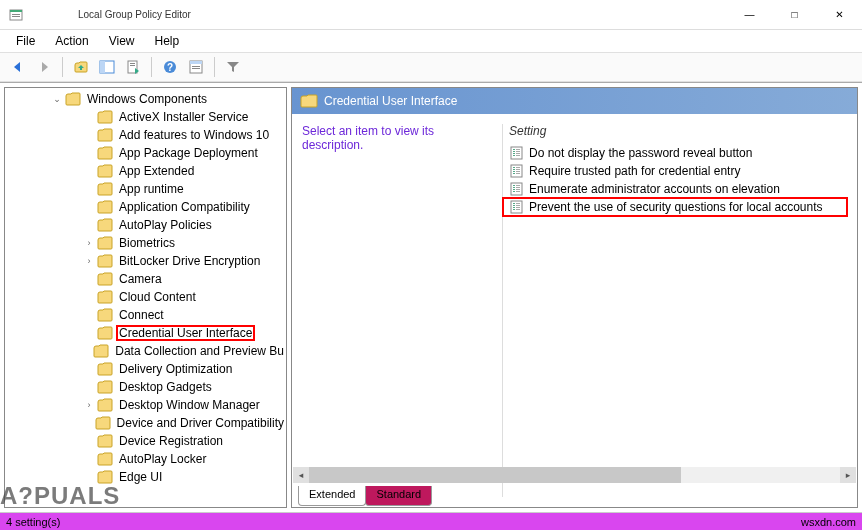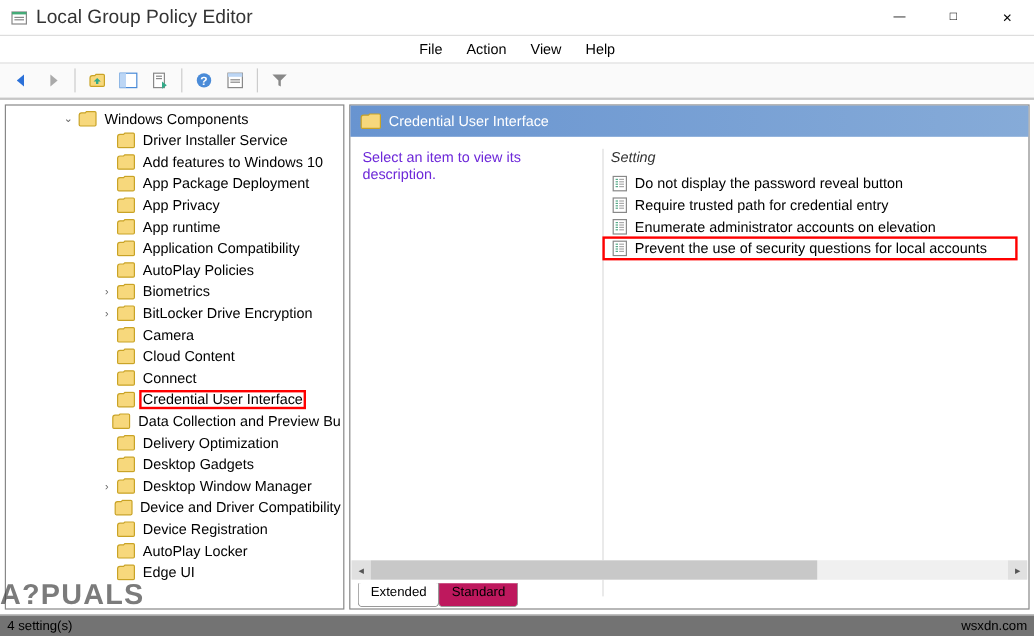--- a/index.html
+++ b/index.html
@@ -18,36 +18,35 @@
       display: flex;
       align-items: center;
       border-bottom: 1px solid #ddd;
       padding: 0 0 0 8px;
       background: #fff;
     }
     .titlebar .app-icon {
       width: 16px; height: 16px;
       margin-right: 6px;
     }
-    .titlebar .title { flex: 1; font-size: 16px; color: #333; }
+    .titlebar .title { flex: 1; font-size: 10px; color: #333; margin-left: 48px; }
     .titlebar .win-controls { display: flex; }
     .titlebar .win-btn {
       width: 45px; height: 29px;
       display: flex; align-items: center; justify-content: center;
       font-family: "Segoe UI Symbol", sans-serif;
       font-size: 10px;
     }
     
     .menubar {
       height: 22px;
       display: flex;
       align-items: center;
       padding: 0 6px;
       gap: 0;
-      justify-content: center;
     }
     .menubar .menu-item {
       padding: 2px 10px;
       font-size: 12px;
     }
     
     .toolbar {
       height: 30px;
       display: flex;
       align-items: center;
@@ -216,21 +215,21 @@
     
     .statusbar {
       position: absolute;
       bottom: 0; left: 0; right: 0;
       height: 18px;
       display: flex;
       align-items: center;
       padding: 0 6px;
       font-size: 11px;
       border-top: 1px solid #ccc;
-      background: #737373;
+      background: #d946ef;
       justify-content: space-between;
       margin-top: 29px;
     }
     .watermark-logo {
       position: absolute;
       bottom: 20px;
       left: 0;
       font-weight: bold;
       font-size: 24px;
       color: #444;
@@ -331,42 +330,42 @@
               <path d="M1 4 Q1 2 3 2 L6 2 L7 1 L14 1 Q15 1 15 2 L15 12 Q15 13 14 13 L2 13 Q1 13 1 12 Z" fill="#f7d87c" stroke="#c9a326"></path>
             </svg></span>
         <span class="tree-label">Windows Components</span>
       </div>
       <div id="tree-children">
           <div class="tree-node tree-child">
             <span class="tree-expander none">›</span>
             <span class="folder-icon"><svg viewBox="0 0 16 14">
                 <path d="M1 4 Q1 2 3 2 L6 2 L7 1 L14 1 Q15 1 15 2 L15 12 Q15 13 14 13 L2 13 Q1 13 1 12 Z" fill="#f7d87c" stroke="#c9a326"></path>
               </svg></span>
-            <span class="tree-label">Driver Installer Service</span>
+            <span class="tree-label">ActiveX Installer Service</span>
           </div>
           <div class="tree-node tree-child">
             <span class="tree-expander none">›</span>
             <span class="folder-icon"><svg viewBox="0 0 16 14">
                 <path d="M1 4 Q1 2 3 2 L6 2 L7 1 L14 1 Q15 1 15 2 L15 12 Q15 13 14 13 L2 13 Q1 13 1 12 Z" fill="#f7d87c" stroke="#c9a326"></path>
               </svg></span>
             <span class="tree-label">Add features to Windows 10</span>
           </div>
           <div class="tree-node tree-child">
             <span class="tree-expander none">›</span>
             <span class="folder-icon"><svg viewBox="0 0 16 14">
                 <path d="M1 4 Q1 2 3 2 L6 2 L7 1 L14 1 Q15 1 15 2 L15 12 Q15 13 14 13 L2 13 Q1 13 1 12 Z" fill="#f7d87c" stroke="#c9a326"></path>
               </svg></span>
             <span class="tree-label">App Package Deployment</span>
           </div>
           <div class="tree-node tree-child">
             <span class="tree-expander none">›</span>
             <span class="folder-icon"><svg viewBox="0 0 16 14">
                 <path d="M1 4 Q1 2 3 2 L6 2 L7 1 L14 1 Q15 1 15 2 L15 12 Q15 13 14 13 L2 13 Q1 13 1 12 Z" fill="#f7d87c" stroke="#c9a326"></path>
               </svg></span>
-            <span class="tree-label">App Privacy</span>
+            <span class="tree-label">App Extended</span>
           </div>
           <div class="tree-node tree-child">
             <span class="tree-expander none">›</span>
             <span class="folder-icon"><svg viewBox="0 0 16 14">
                 <path d="M1 4 Q1 2 3 2 L6 2 L7 1 L14 1 Q15 1 15 2 L15 12 Q15 13 14 13 L2 13 Q1 13 1 12 Z" fill="#f7d87c" stroke="#c9a326"></path>
               </svg></span>
             <span class="tree-label">App runtime</span>
           </div>
           <div class="tree-node tree-child">
             <span class="tree-expander none">›</span>

